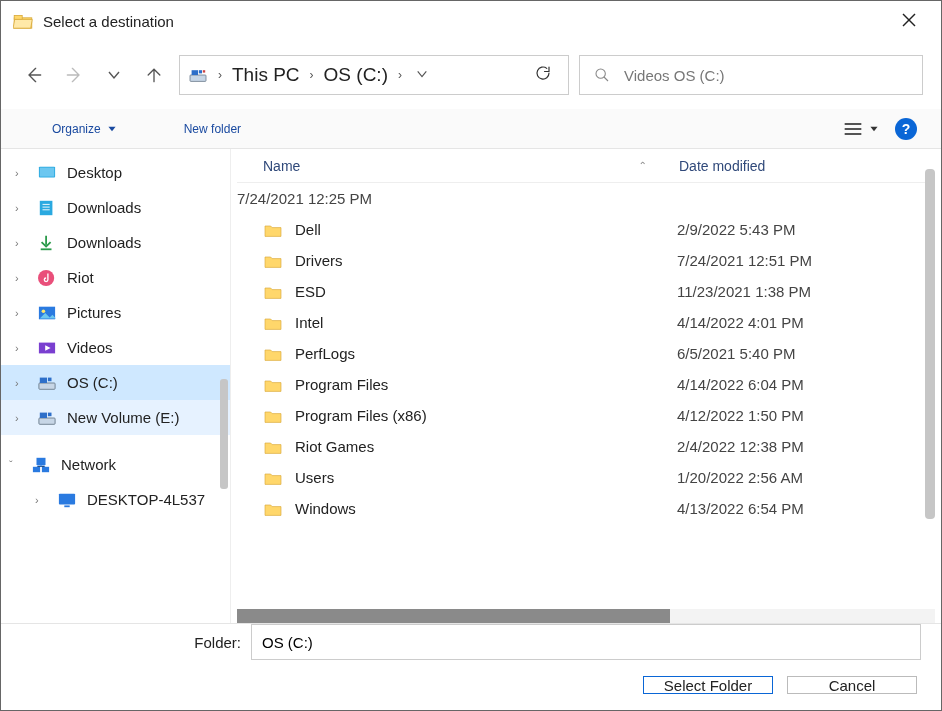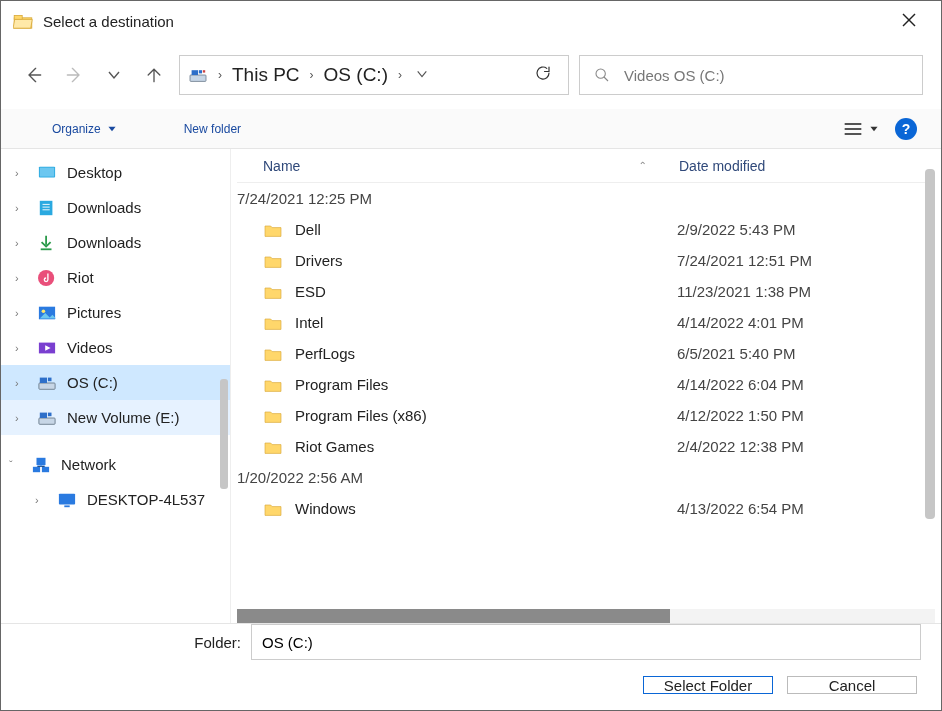--- a/index.html
+++ b/index.html
@@ -314,20 +314,26 @@
         <div class="frow">
           <div class="fc-name">
             <svg class="foldericon" viewBox="0 0 24 20">
               <use href="#ic-folder"></use>
             </svg>
             <span>Riot Games</span>
           </div>
           <div class="fc-date">2/4/2022 12:38 PM</div>
         </div>
         <div class="frow">
+          <div class="fc-name">
+            <svg class="foldericon" viewBox="0 0 24 20">
+              <use href="#ic-folder"></use>
+            </svg>
+            <span>Users</span>
+          </div>
           <div class="fc-date">1/20/2022 2:56 AM</div>
         </div>
         <div class="frow">
           <div class="fc-name">
             <svg class="foldericon" viewBox="0 0 24 20">
               <use href="#ic-folder"></use>
             </svg>
             <span>Windows</span>
           </div>
           <div class="fc-date">4/13/2022 6:54 PM</div>

